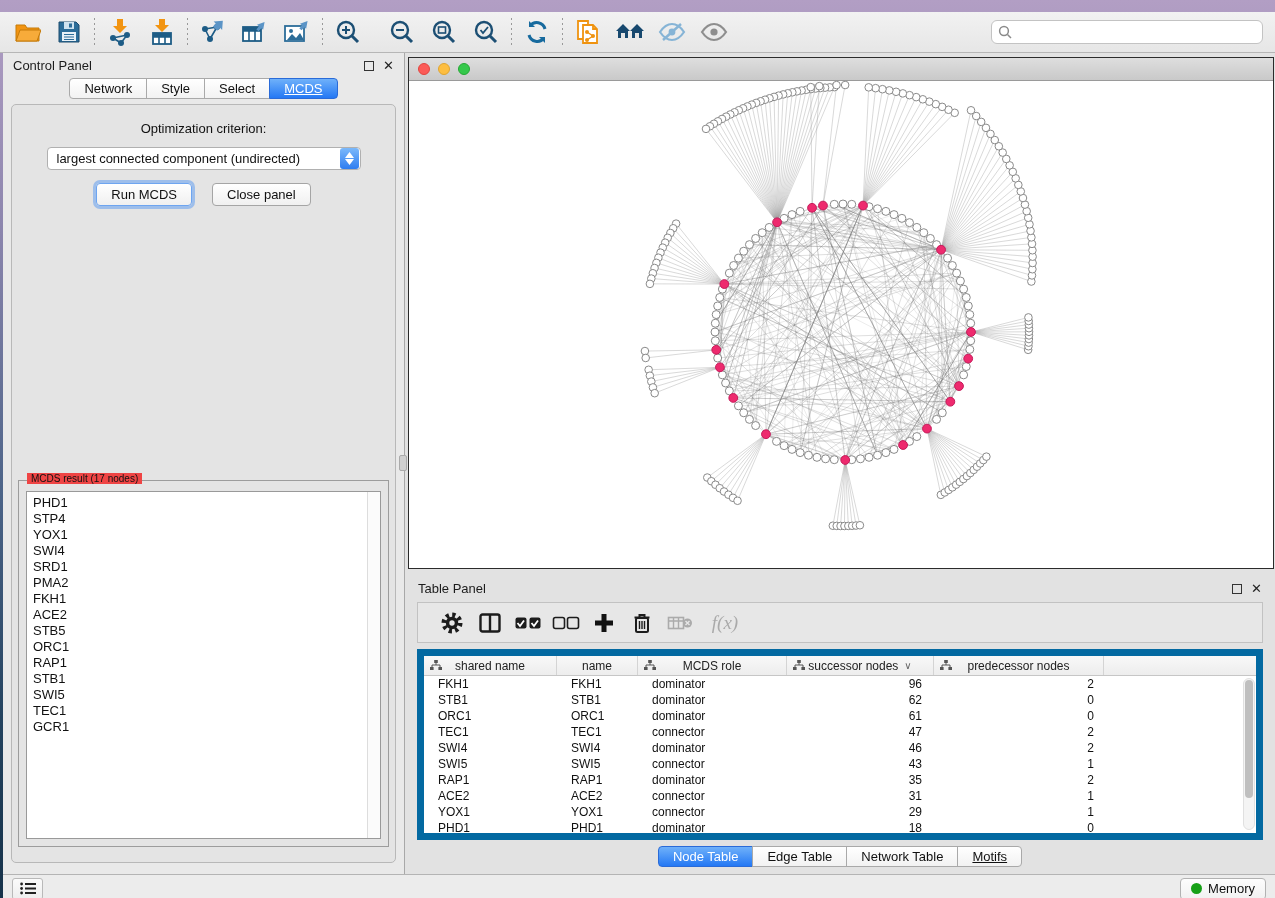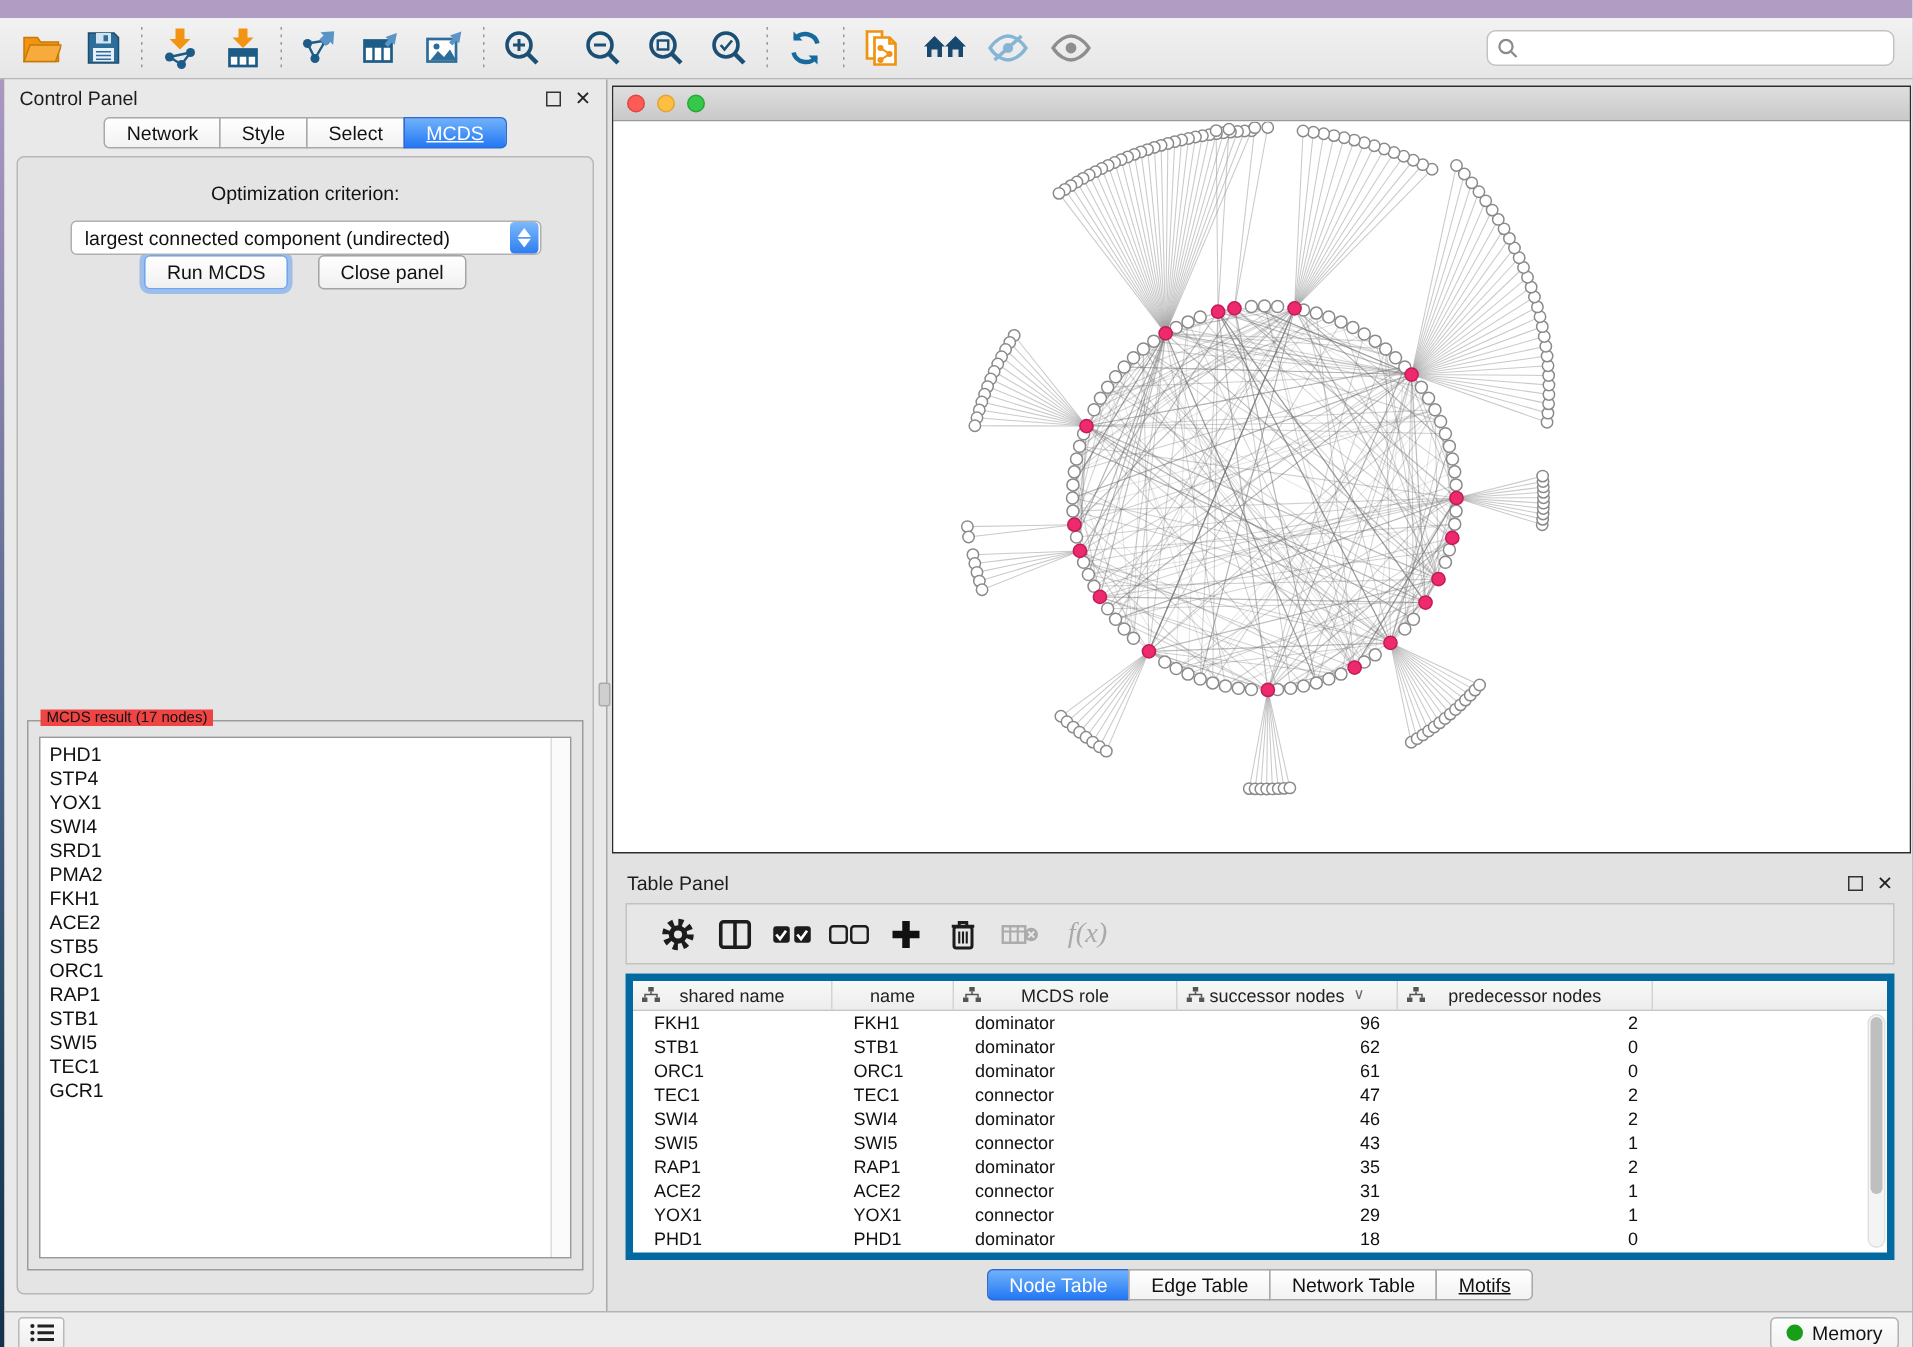--- a/index.html
+++ b/index.html
@@ -46,21 +46,21 @@
   .cp-body { flex:1; margin:3px 8px 11px 8px; border:1px solid #b8b8b8; border-radius:5px;
     background:#e4e4e4; position:relative; padding-top:16px; }
   .opt-label { text-align:center; font-size:13px; margin-bottom:11px; }
   .dropdown { width:314px; height:23px; margin:0 auto; background:#fff; border:1px solid #b0b0b0;
     border-radius:4px; display:flex; align-items:center; position:relative; }
   .dropdown .val { flex:1; padding-left:9px; font-size:13px; white-space:nowrap; }
   .dd-stepper { width:19px; height:21px; border-radius:3px; margin-right:1px;
     background:linear-gradient(#7cb9fb,#2e7df0); display:flex; flex-direction:column;
     align-items:center; justify-content:center; color:#fff; }
   .dd-stepper svg { display:block; }
-  .btn-row { display:flex; justify-content:center; gap:20px; }
+  .btn-row { display:flex; justify-content:center; gap:20px; margin-top:13px; }
   .push-btn { height:23px; padding:0 14px; font-size:13px; background:linear-gradient(#ffffff,#f0f0f0);
     border:1px solid #a5a5a5; border-radius:4px; font-family:inherit; color:#111; }
   .push-btn.focused { box-shadow:0 0 0 3px rgba(110,165,240,.6); border-color:#6ea5f0; }
   .mcds-group { position:absolute; left:6px; right:6px; top:375px; height:367px;
     border:1px solid #9c9c9c; }
   .mcds-legend { position:absolute; top:-8px; left:8px; background:#ef4444; padding:0 4px;
     font-size:10px; }
   .mcds-list { position:absolute; left:7px; right:7px; top:10px; bottom:7px; background:#fff;
     border:1px solid #999; padding:3px 0 0 6px; font-size:13px; line-height:16px; overflow:hidden; }
   .mcds-scroll { position:absolute; right:0; top:0; bottom:0; width:13px; background:#fbfbfb;
@@ -86,21 +86,21 @@
   .net-canvas { flex:1; background:#fff; position:relative; overflow:hidden; }
   .net-canvas svg { position:absolute; left:0; top:0; }
 
   
   .table-panel { flex:1; display:flex; flex-direction:column; margin-top:7px; min-height:0; }
   .tp-header { height:25px; display:flex; align-items:center; padding:0 13px; }
   .tp-toolbar { height:41px; flex:none; margin:1px 12px 0 12px; background:#e7e7e7;
     border:1px solid #c2c2c2; display:flex; align-items:center; padding-left:15px; gap:0; }
   .tpi { width:38px; height:30px; display:inline-flex; align-items:center; justify-content:center; }
   .fx-label { font-size:19px; font-style:italic; color:#aaa; font-family:"Liberation Serif","DejaVu Serif",serif; }
-  .table-wrap { flex:1; margin:6px 12px 0 12px; background:#fff; border:5px solid #0369a1;
+  .table-wrap { flex:1; margin:6px 12px 0 12px; background:#fff; border:7px solid #0369a1;
     position:relative; overflow:hidden; min-height:0; }
   .thead { height:20px; display:flex; background:linear-gradient(#f8f8f8,#ededed);
     border-bottom:1px solid #c6c6c6; }
   .th { position:relative; display:flex; align-items:center; justify-content:center;
     font-size:12px; color:#222; border-right:1px solid #d4d4d4; flex:none; }
   .th .tree { position:absolute; left:6px; top:4px; }
   .th .chev { margin-left:6px; color:#666; font-size:10px; }
   .c1{width:133px}.c2{width:81px}.c3{width:149px}.c4{width:147px}.c5{width:170px}
   .th.fill { flex:1; border-right:none; }
   .tbody { position:absolute; left:0; right:14px; top:20px; bottom:0; overflow:hidden; }

